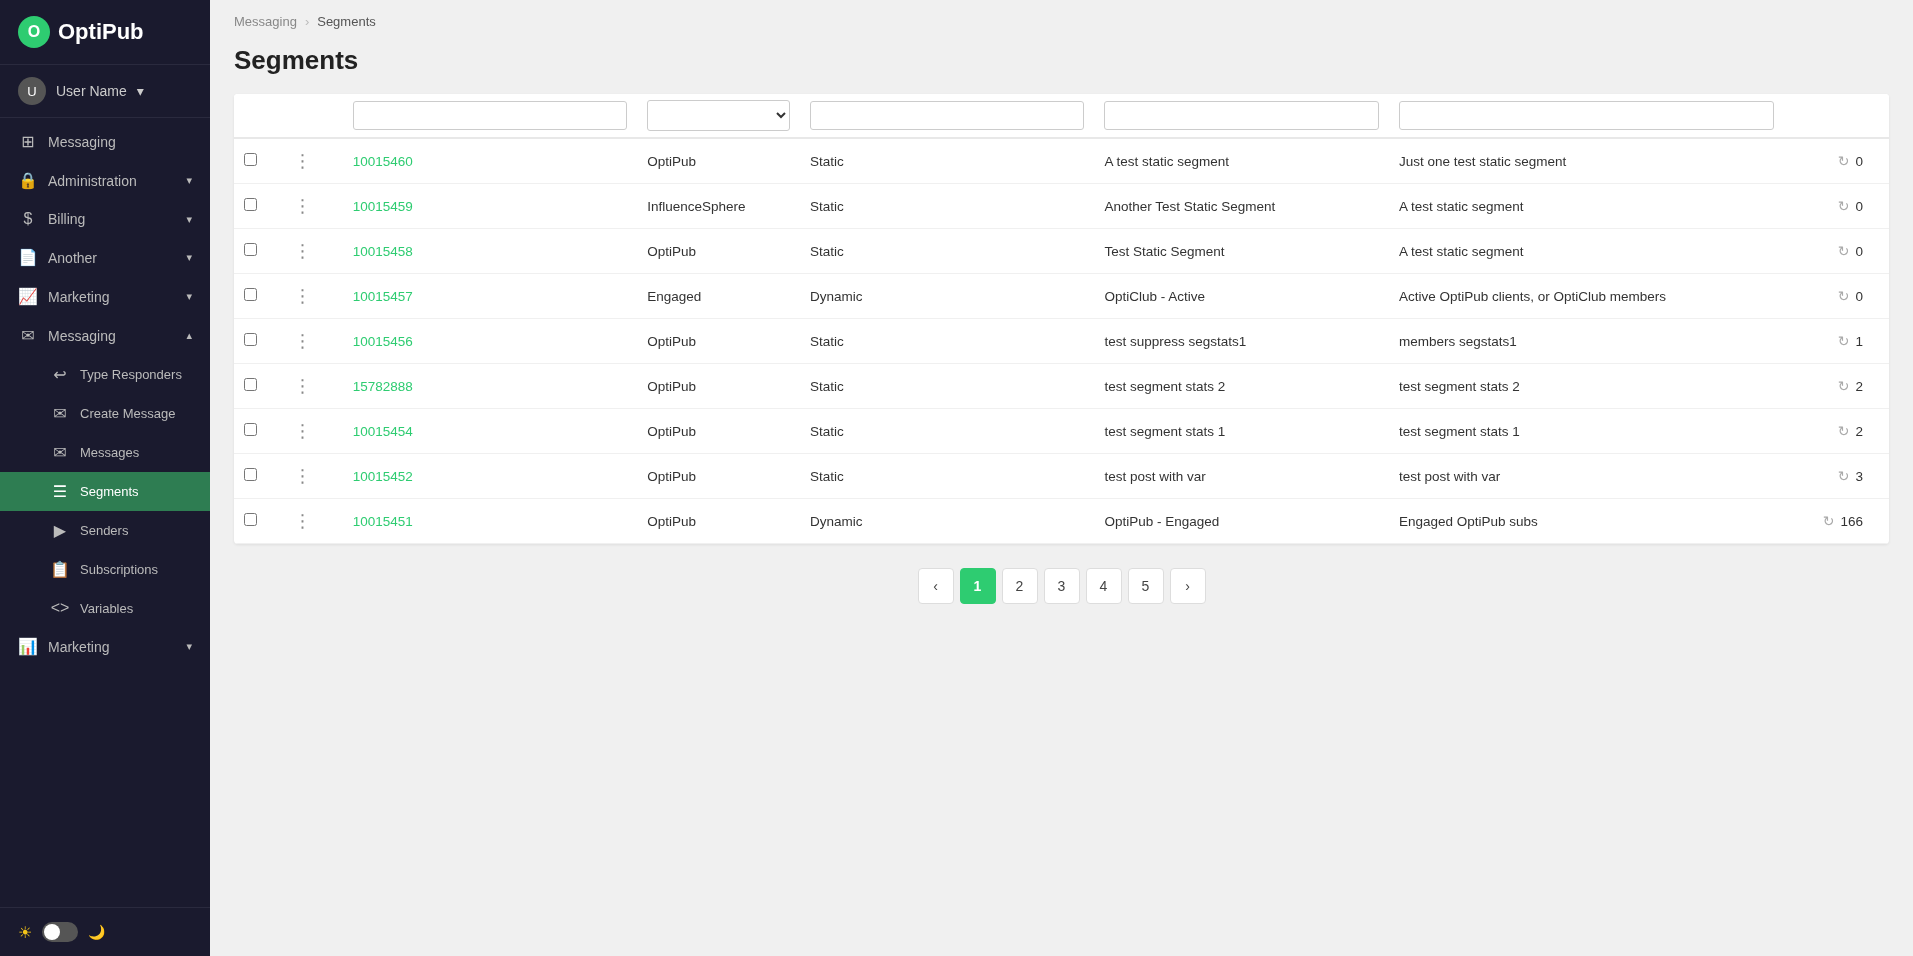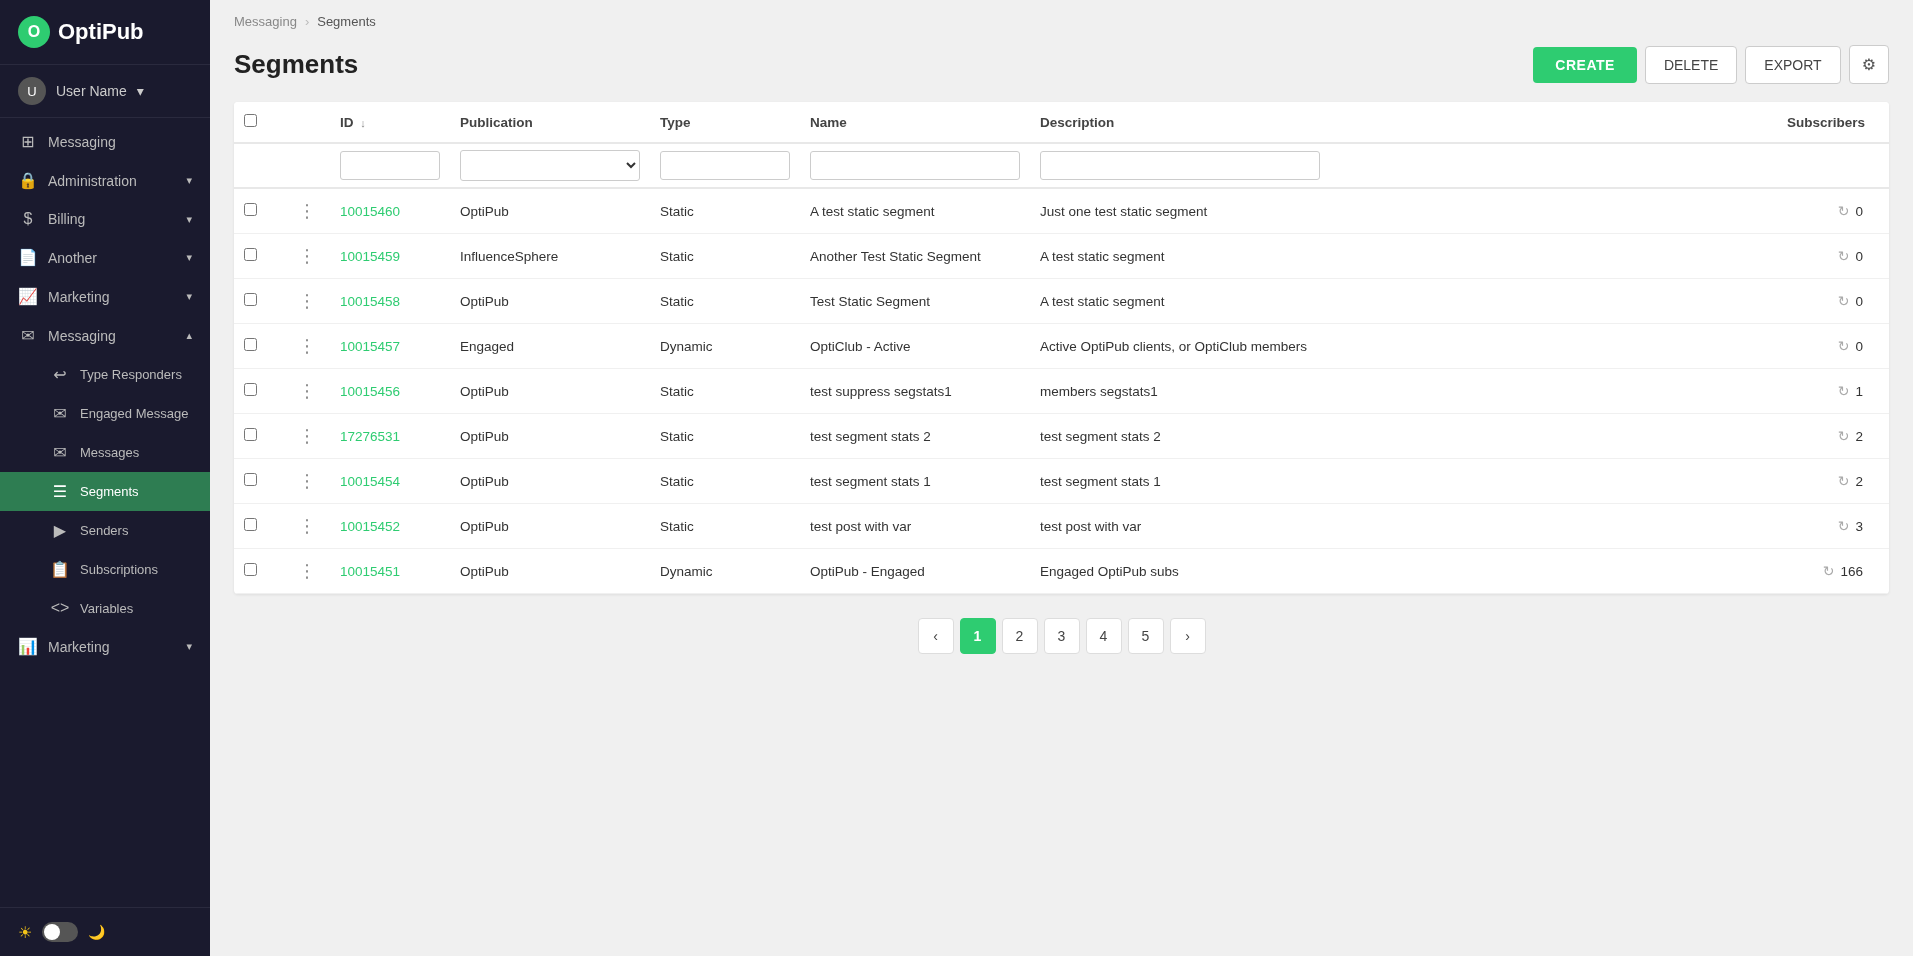--- a/index.html
+++ b/index.html
@@ -271,21 +271,21 @@
       <span>Messaging</span>
       <span class="chevron">▴</span>
     </div>
 
     <div class="sidebar-item sub-item">
       <span class="icon">↩</span>
       <span>Type Responders</span>
     </div>
     <div class="sidebar-item sub-item">
       <span class="icon">✉</span>
-      <span>Engaged Message</span>
+      <span>Create Message</span>
     </div>
     <div class="sidebar-item sub-item">
       <span class="icon">✉</span>
       <span>Messages</span>
     </div>
     <div class="sidebar-item sub-item active">
       <span class="icon">☰</span>
       <span>Segments</span>
     </div>
     <div class="sidebar-item sub-item">
@@ -320,48 +320,25 @@
 <main class="main">
   <div class="breadcrumb">
     <span class="breadcrumb-link">Messaging</span>
     <span class="breadcrumb-sep">›</span>
     <span class="breadcrumb-current">Segments</span>
   </div>
 
   <div class="content-area">
     <div class="page-header">
       <h1 class="page-title">Segments</h1>
-      <div class="header-actions">
-        <button class="btn-create">CREATE</button>
-        <button class="btn-delete">DELETE</button>
-        <button class="btn-export">EXPORT</button>
-        <button class="btn-gear">
-          <span>⚙</span>
-        </button>
-      </div>
     </div>
 
     <div class="table-container">
       <table>
         <thead>
-          <tr>
-            <th class="col-checkbox">
-              <input type="checkbox" style="">
-            </th>
-            <th class="col-dots"></th>
-            <th class="col-id">
-              <span>ID</span>
-              <span class="sort-icon">↓</span>
-            </th>
-            <th class="col-pub">Publication</th>
-            <th class="col-type">Type</th>
-            <th class="col-name">Name</th>
-            <th class="col-desc">Description</th>
-            <th class="col-subs">Subscribers</th>
-          </tr>
           <tr class="filter-row">
             <td></td>
             <td></td>
             <td><input class="filter-input" type="text" style=""></td>
             <td>
               <select class="filter-select">
                 <option value=""></option>
               </select>
             </td>
             <td><input class="filter-input" type="text" style=""></td>
@@ -442,21 +419,21 @@
       <td>
         <div class="subs-cell">
           <span class="refresh-icon">↻</span>
           <span>1</span>
         </div>
       </td>
     </tr>
             <tr>
       <td><input type="checkbox" style=""></td>
       <td><button class="dots-btn">⋮</button></td>
-      <td class="td-id">17276531</td>
+      <td class="td-id">15782888</td>
       <td>OptiPub</td>
       <td>Static</td>
       <td>test segment stats 2</td>
       <td>test segment stats 2</td>
       <td>
         <div class="subs-cell">
           <span class="refresh-icon">↻</span>
           <span>2</span>
         </div>
       </td>

